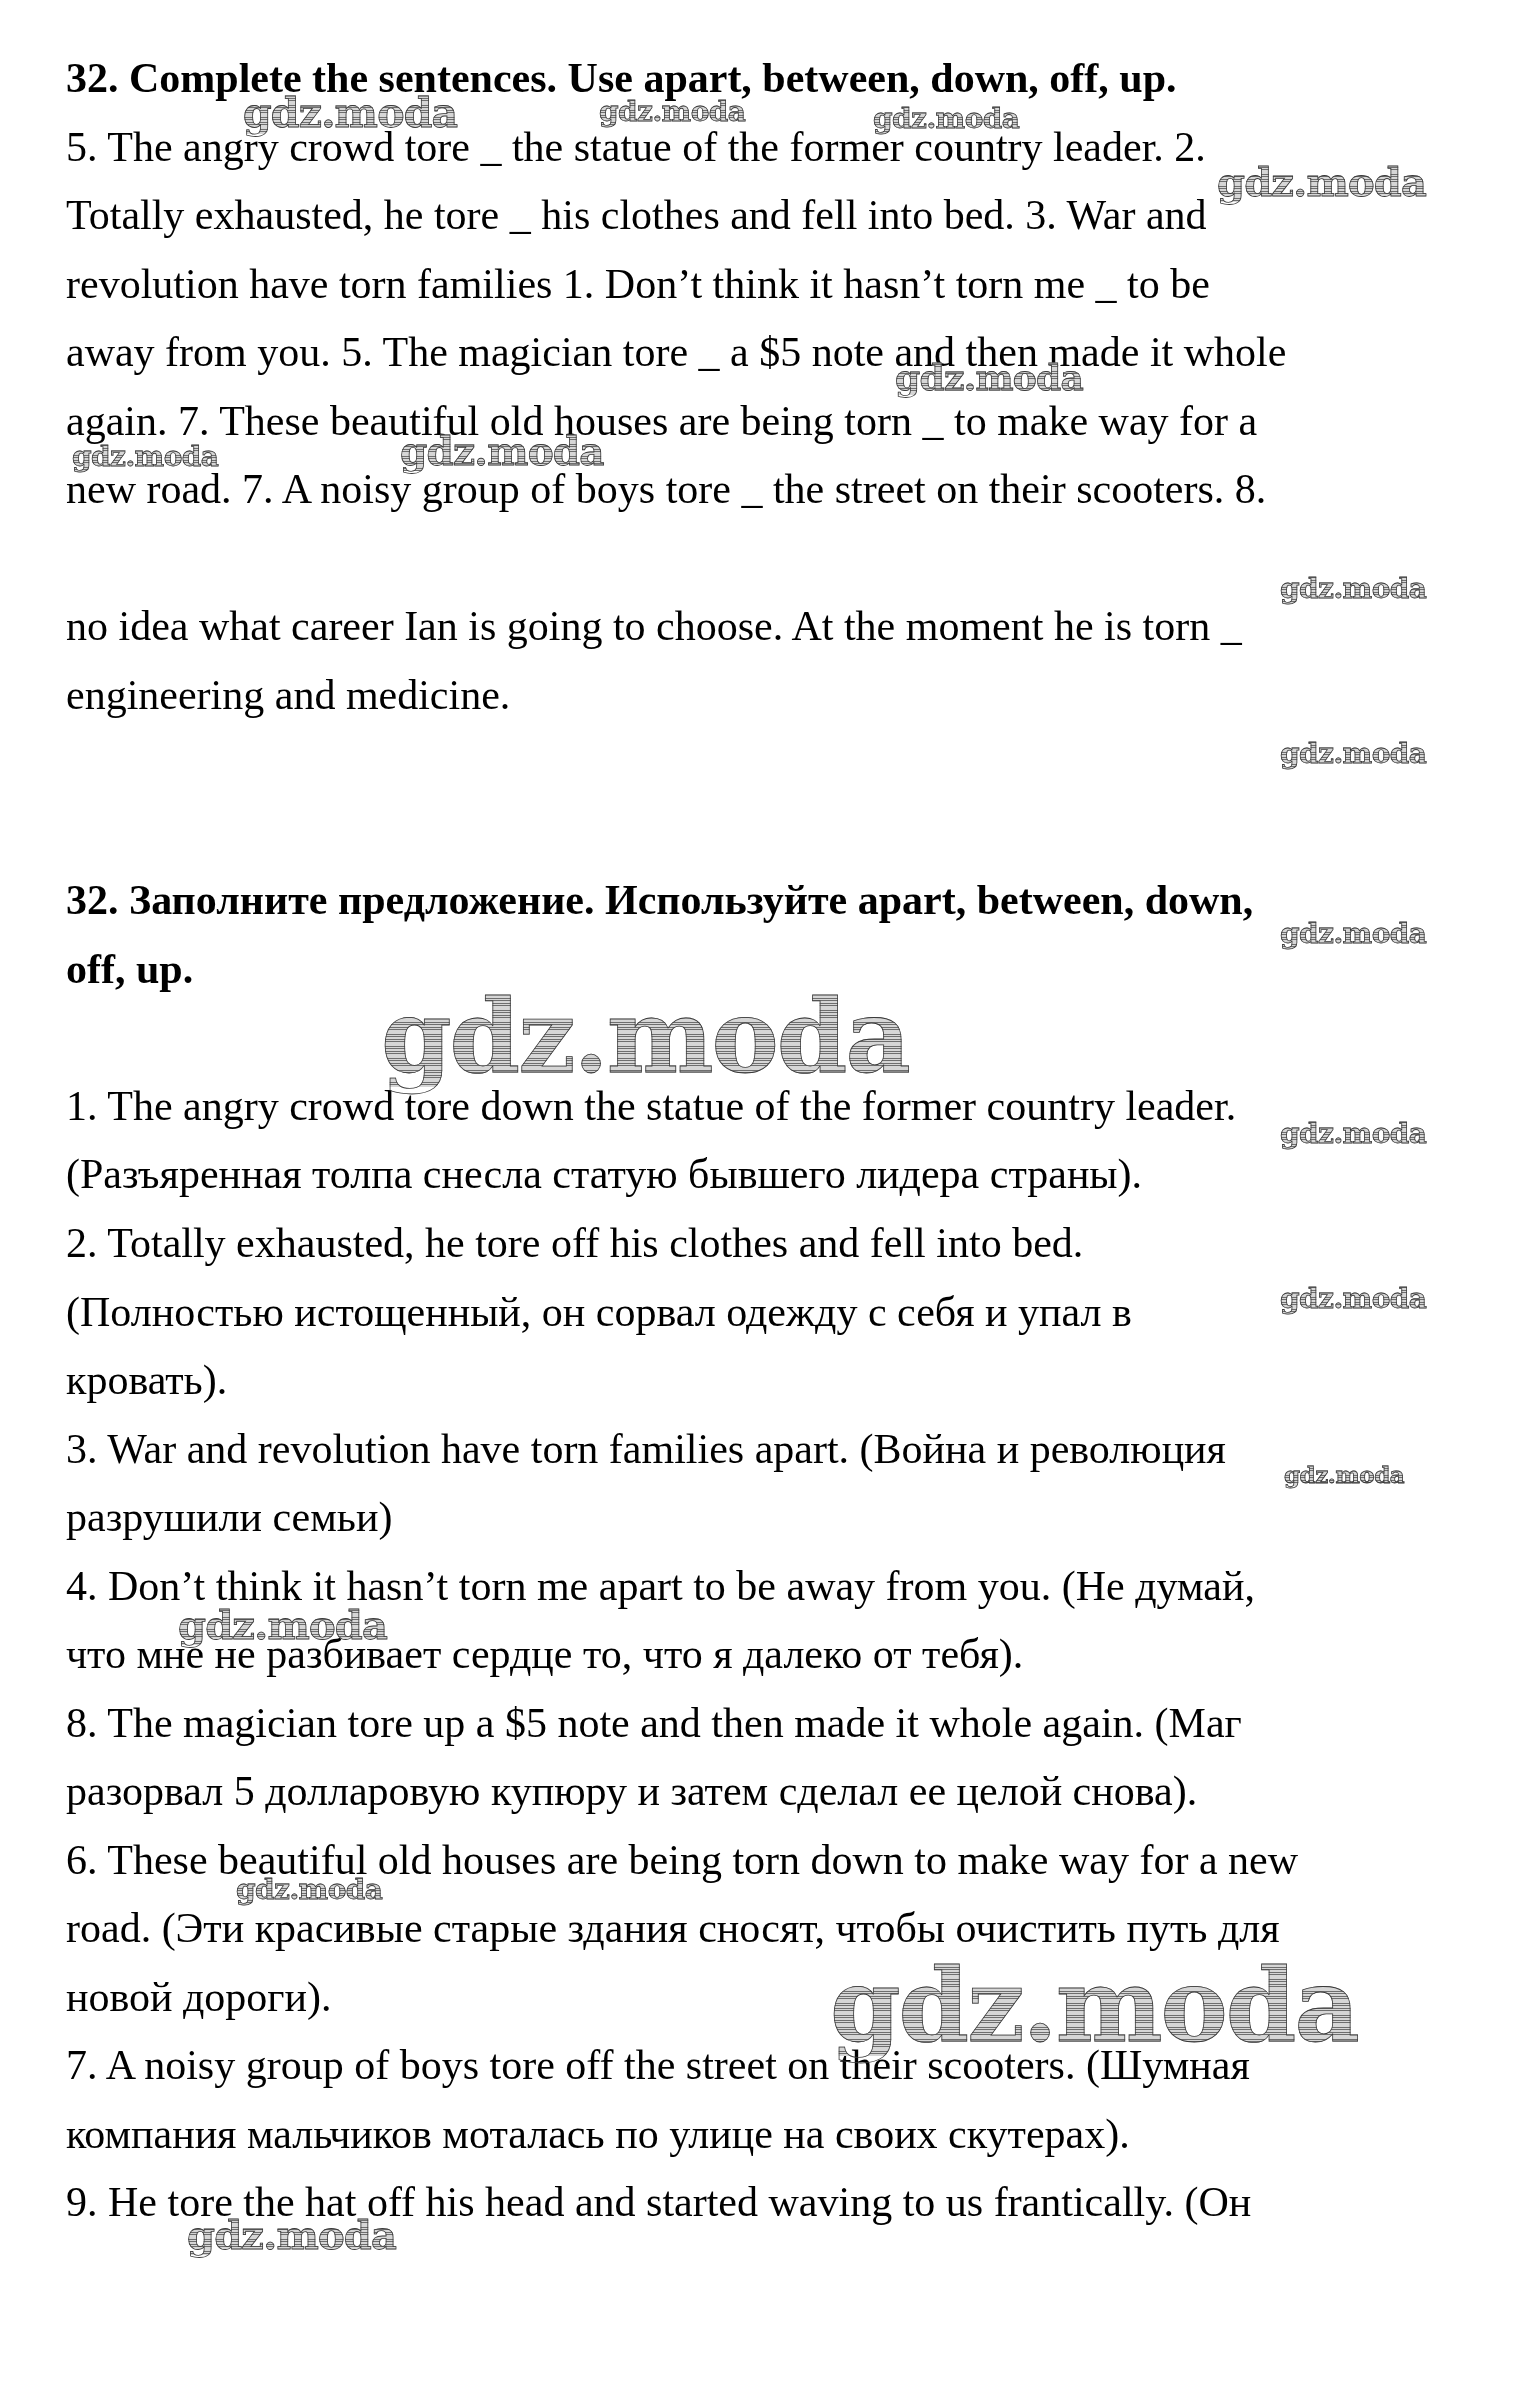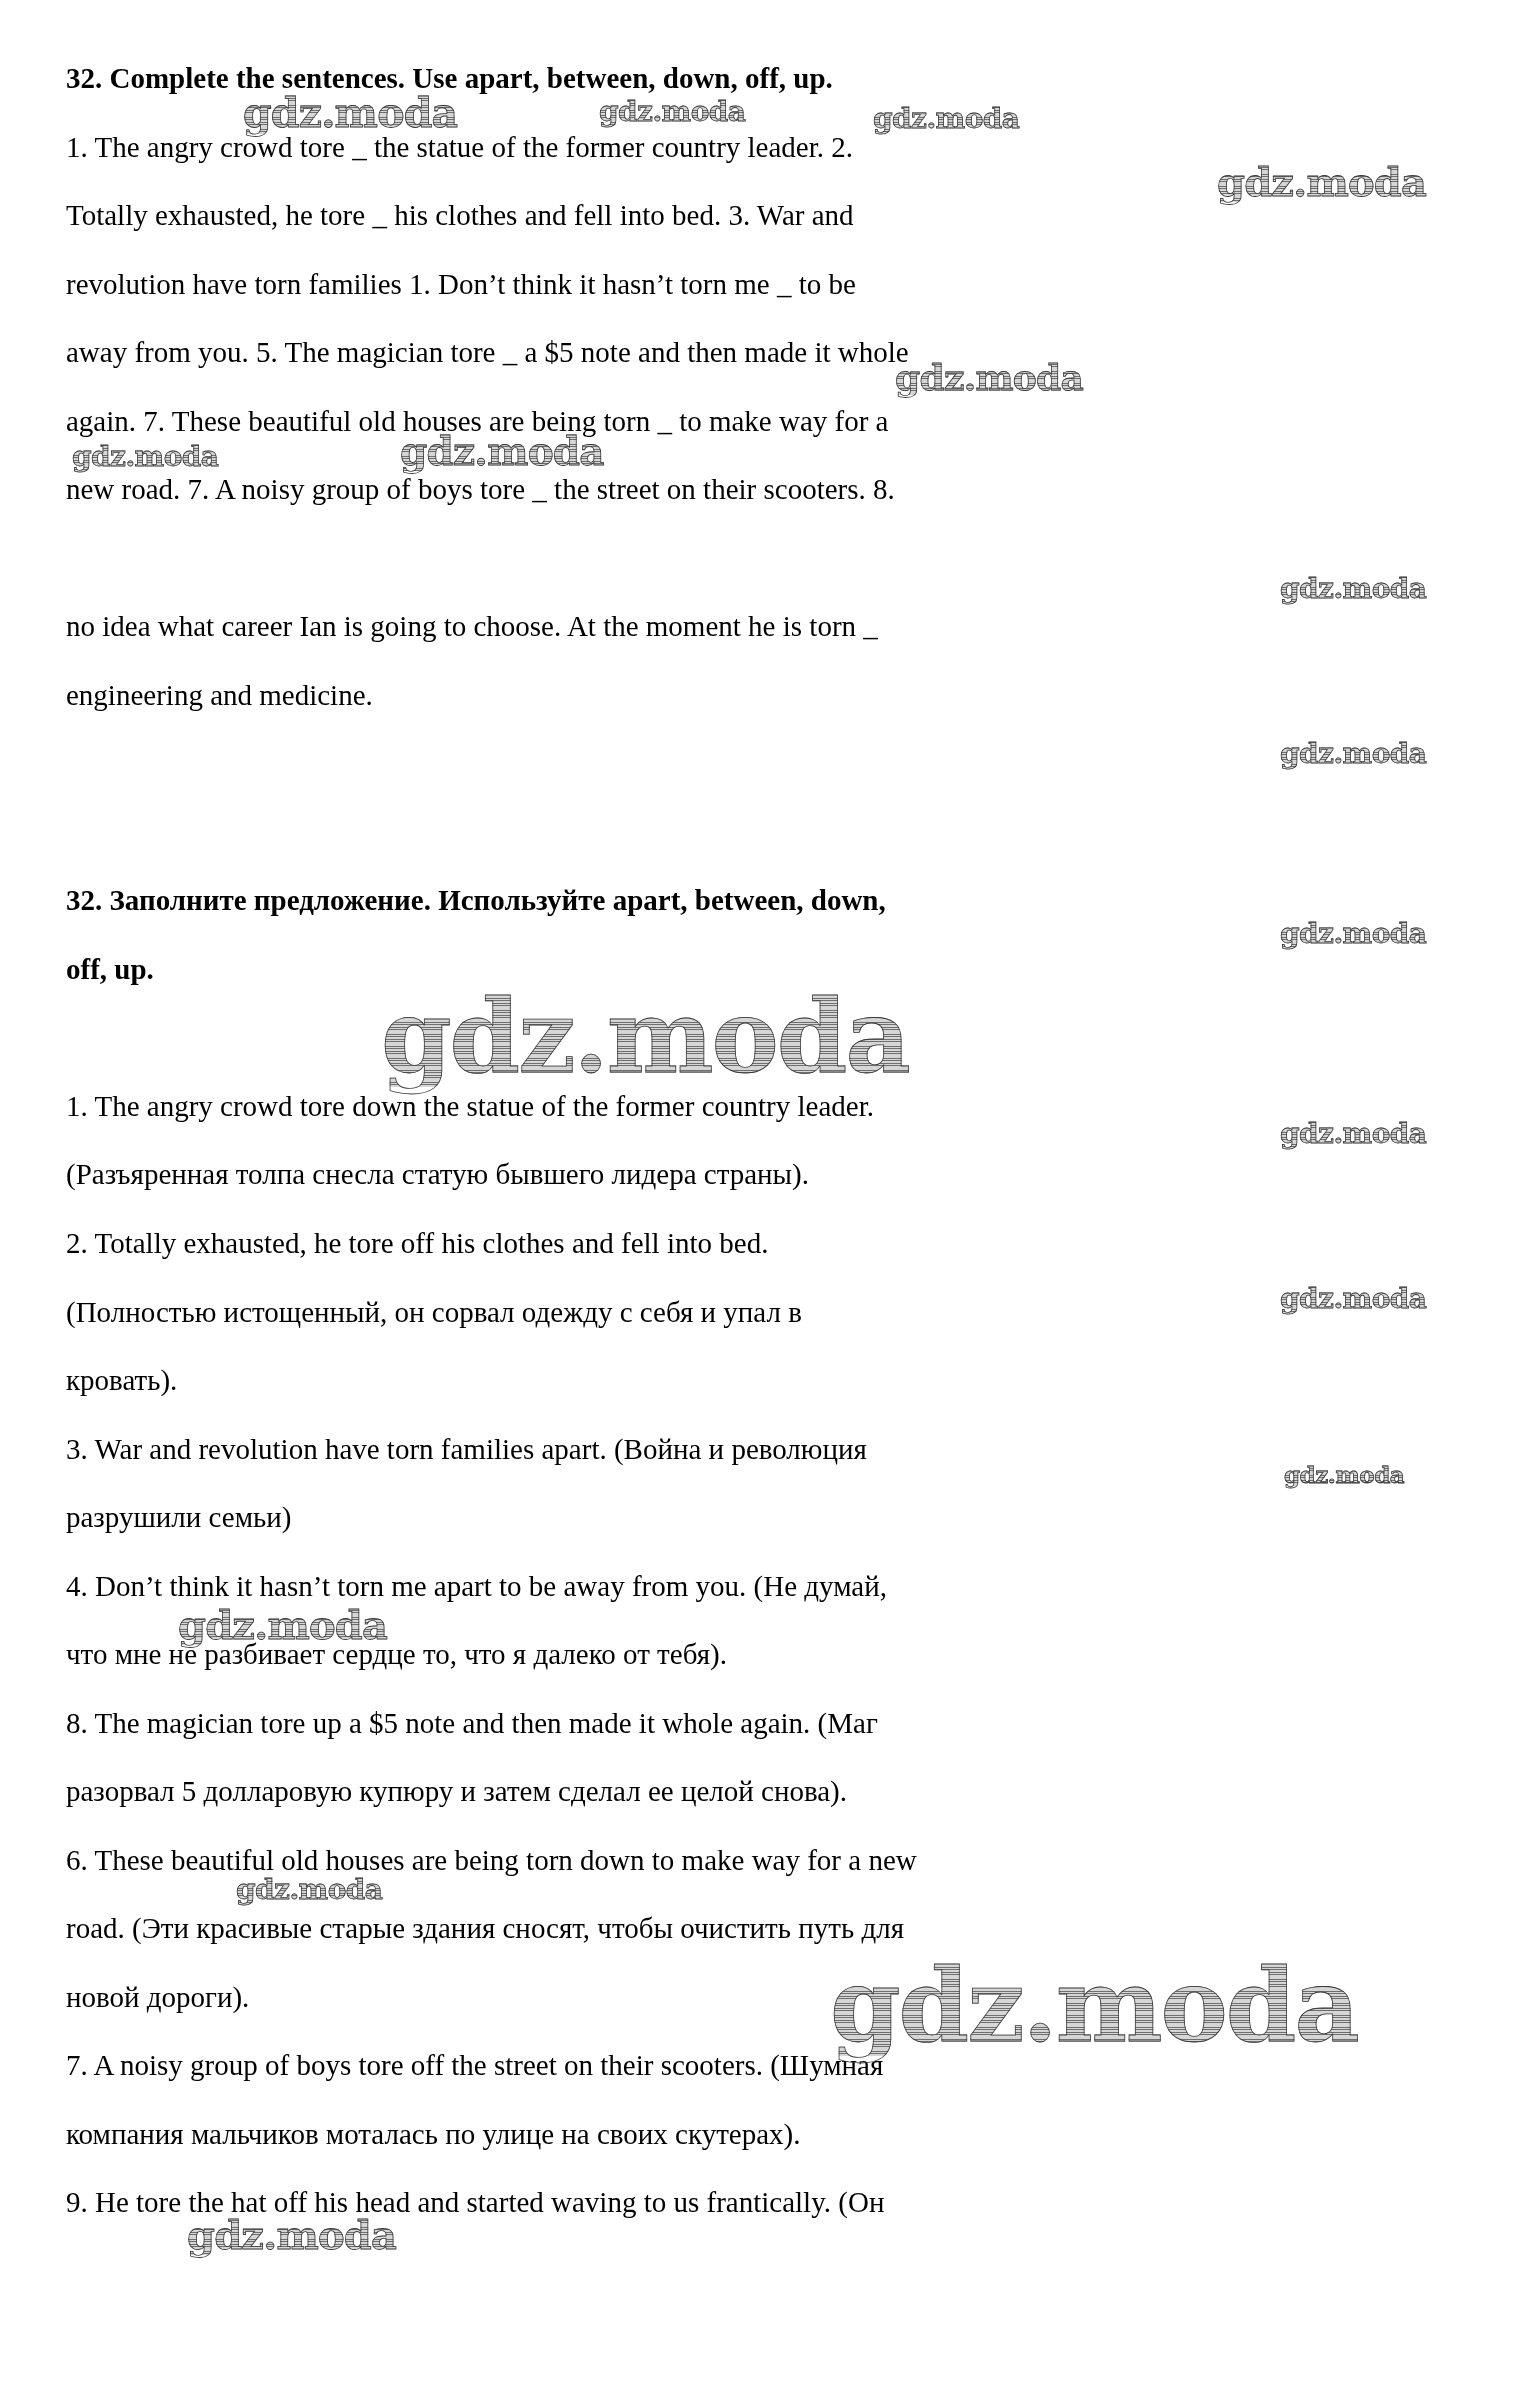--- a/index.html
+++ b/index.html
@@ -1,41 +1,41 @@
 <!DOCTYPE html>
 <html style="font-size:12.6px"><head>
 <meta charset="utf-8">
 <style>
   html, body { margin: 0; padding: 0; background: #ffffff; }
   body { width: 1516px; height: 2401px; position: relative; overflow: hidden; }
   .page { position: absolute; left: 0; top: 0; width: 1516px; height: 2401px; background: #fff; }
   .line {
     position: absolute; left: 66px; white-space: nowrap;
     font-family: "Liberation Serif", "DejaVu Serif", serif;
-    font-size: 29px; line-height: 47px; color: #000;
+    font-size: 42px; line-height: 47px; color: #000;
   }
   .line.bold { font-weight: bold; }
   .wm {
     position: absolute; white-space: nowrap;
     font-family: "DejaVu Serif", "Liberation Serif", serif;
     font-weight: bold; line-height: 1;
     color: transparent;
     background: repeating-linear-gradient(180deg, #6e6e6e 0px, #6e6e6e 0.8px, #d6d6d6 0.8px, #d6d6d6 2.4px);
     -webkit-background-clip: text; background-clip: text;
     -webkit-text-stroke: 0.8px #3a3a3a;
     letter-spacing: -0.02em;
   }
 </style>
 </head>
 <body>
 
 <div class="page">
 
   <div class="line bold" style="top:55px">32. Complete the sentences. Use apart, between, down, off, up.</div>
-  <div class="line" style="top:124px">1. The angry crowd tore _ the statue of the former country leader. 2.</div>
+  <div class="line" style="top:124px">5. The angry crowd tore _ the statue of the former country leader. 2.</div>
   <div class="line" style="top:192px">Totally exhausted, he tore _ his clothes and fell into bed. 3. War and</div>
   <div class="line" style="top:261px">revolution have torn families 1. Don’t think it hasn’t torn me _ to be</div>
   <div class="line" style="top:329px">away from you. 5. The magician tore _ a $5 note and then made it whole</div>
   <div class="line" style="top:398px">again. 7. These beautiful old houses are being torn _ to make way for a</div>
   <div class="line" style="top:466px">new road. 7. A noisy group of boys tore _ the street on their scooters. 8.</div>
   <div class="line" style="top:672px">engineering and medicine.</div>
   <div class="line" style="top:603px">no idea what career Ian is going to choose. At the moment he is torn _</div>
 
   <div class="line bold" style="top:877px">32. Заполните предложение. Используйте apart, between, down,</div>
   <div class="line bold" style="top:946px">off, up.</div>

